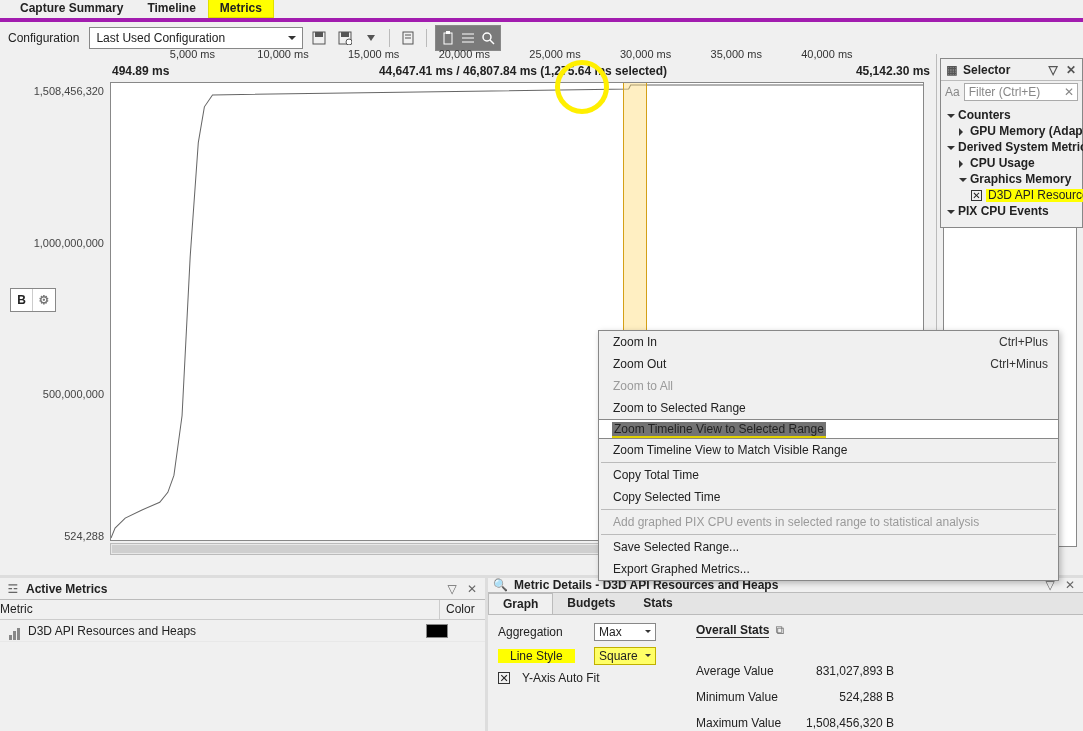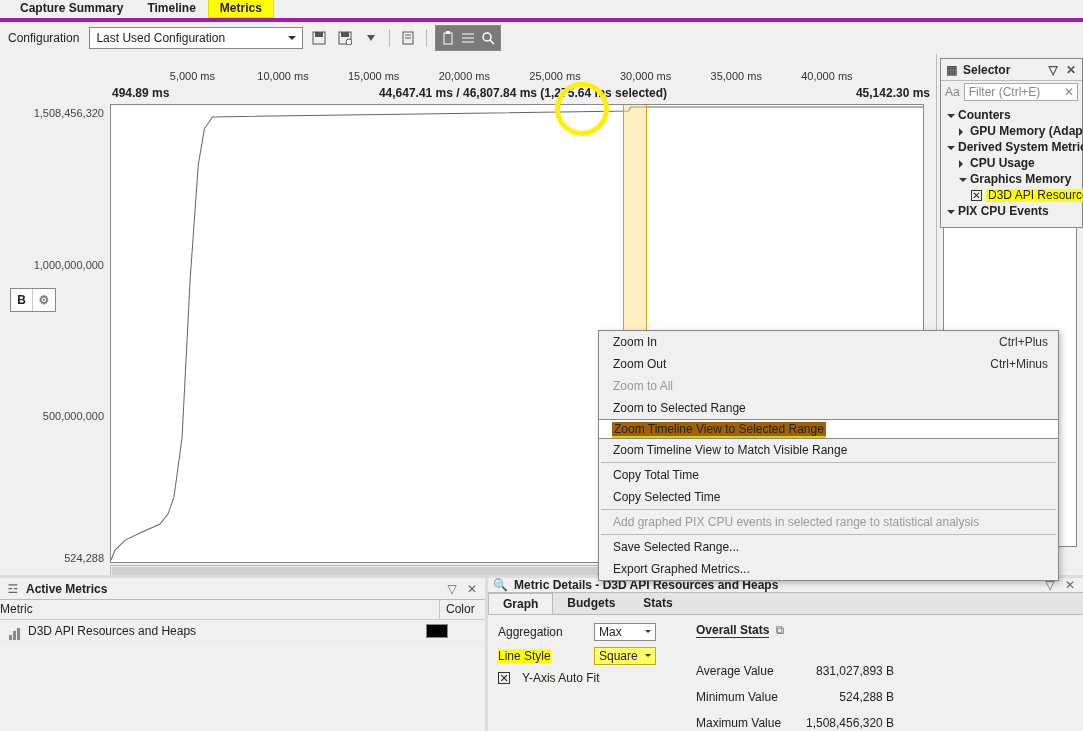--- a/index.html
+++ b/index.html
@@ -16,21 +16,21 @@
   .config-bar .lbl { margin-right:4px; }
   .config-select { position:relative; width:214px; height:22px; background:#fff; border:1px solid #888; display:flex; align-items:center; padding:0 20px 0 6px; }
   .config-select::after { content:""; position:absolute; right:6px; top:8px; border:4px solid transparent; border-top-color:#333; }
   .tbbtn { width:20px; height:20px; display:inline-flex; align-items:center; justify-content:center; border:1px solid transparent; color:#444; }
   .tbbtn svg { display:block; }
   .tbsep { width:1px; height:18px; background:#bbb; margin:0 2px; }
   .tbgroup-dark { background:#7a7a7a; display:flex; padding:2px; border:1px solid #888; }
   .tbgroup-dark .tbbtn { color:#fff; }
 
   
-  .chart-wrap { position:absolute; top:70px; left:0; right:149px; height:507px; }
+  .chart-wrap { position:absolute; top:48px; left:0; right:149px; height:507px; }
   .ruler { position:absolute; top:0; left:110px; right:0; height:16px; font-size:11px; color:#333; }
   .ruler span { position:absolute; top:0; transform:translateX(-50%); }
   .startend { position:absolute; top:16px; left:112px; right:0; height:16px; font-weight:bold; font-size:12px; }
   .startend .s1 { position:absolute; left:0; }
   .startend .mid { position:absolute; left:50%; transform:translateX(-50%); white-space:nowrap; }
   .startend .s2 { position:absolute; right:4px; }
   .plot { position:absolute; top:34px; left:110px; right:10px; bottom:14px; background:#fff; border:1px solid #888; }
   .yaxis { position:absolute; top:34px; left:0; width:108px; bottom:14px; }
   .ytick { position:absolute; right:4px; font-size:11px; color:#444; transform:translateY(-50%); }
   .selection { position:absolute; top:0; bottom:0; background:rgba(255,220,120,0.45); border-left:1px solid #d4a017; border-right:1px solid #d4a017; }
@@ -68,21 +68,21 @@
   .hl-yellow { background:#ffff00; display:inline-block; padding:0 2px; line-height:13px; }
 
   
   .ctxmenu { position:absolute; top:330px; left:598px; width:461px; background:#f0f0f0; border:1px solid #888; box-shadow:2px 2px 6px rgba(0,0,0,0.25); z-index:20; }
   .ctxitem { display:flex; align-items:center; height:22px; padding:0 10px 0 14px; }
   .ctxitem .txt { flex:1; }
   .ctxitem .sc { color:#333; }
   .ctxitem.sep { height:0; border-top:1px solid #bbb; margin:1px 2px; padding:0; }
   .ctxitem.disabled { color:#9a9a9a; }
   .ctxitem.highlight { background:#fff; border:1px solid #888; height:20px; padding:0 9px 0 13px; margin:0 -1px;}
-  .ctxitem.highlight .txt span { background:#a16207; padding:0 2px; border-bottom:2px solid #e0d000; }
+  .ctxitem.highlight .txt span { background:#737373; padding:0 2px; border-bottom:2px solid #e0d000; }
 
   
   .bottom { position:absolute; left:0; right:0; top:575px; bottom:0; display:flex; border-top:3px solid #ddd;}
   .panel { flex:1; display:flex; flex-direction:column; }
   .panel + .panel { border-left:3px solid #ddd; }
   .phdr { display:flex; align-items:center; height:22px; padding:0 6px; border-bottom:1px solid #bbb; gap:6px; }
   .phdr .title { font-weight:bold; }
   .phdr .sp { flex:1; }
   .phdr .ic { width:14px; height:14px; display:inline-flex; align-items:center; justify-content:center; color:#666; }
   .amtable-hdr { display:flex; height:20px; border-bottom:1px solid #ccc; background:#f0f0f0; }
@@ -95,21 +95,21 @@
   
   .md-tabs { display:flex; height:22px; background:#e4e4e4; border-bottom:1px solid #bbb; }
   .md-tab { padding:3px 14px; font-weight:bold; }
   .md-tab.active { background:#f0f0f0; border:1px solid #bbb; border-bottom:none; }
   .md-body { display:flex; padding:8px 10px; gap:40px; flex:1; }
   .md-col { display:flex; flex-direction:column; gap:6px; }
   .frow { display:flex; align-items:center; gap:8px; }
   .frow .flabel { width:88px; }
   .selbox { width:62px; height:18px; border:1px solid #888; background:#fff; display:flex; align-items:center; padding:0 14px 0 4px; position:relative; }
   .selbox::after { content:""; position:absolute; right:4px; top:6px; border:3px solid transparent; border-top-color:#333; }
-  .hl-field { background:#ffff00; padding:0 0; }
+  .hl-field { background:#ffff00; padding:0 12px; }
   .chk2 { display:inline-block; width:12px; height:12px; border:1px solid #333; text-align:center; line-height:10px; font-size:11px; margin-right:4px;}
   .stats-hdr { font-weight:bold; border-bottom:1px solid #333; display:inline-block; margin-right:6px;}
   .stats-ic { color:#666; }
   .stats-grid { display:grid; grid-template-columns:110px auto; row-gap:12px; margin-top:20px; font-size:12px;}
   .stats-grid .v { text-align:right; }
 </style>
 </head>
 <body>
 
 <div class="top-tabs">

